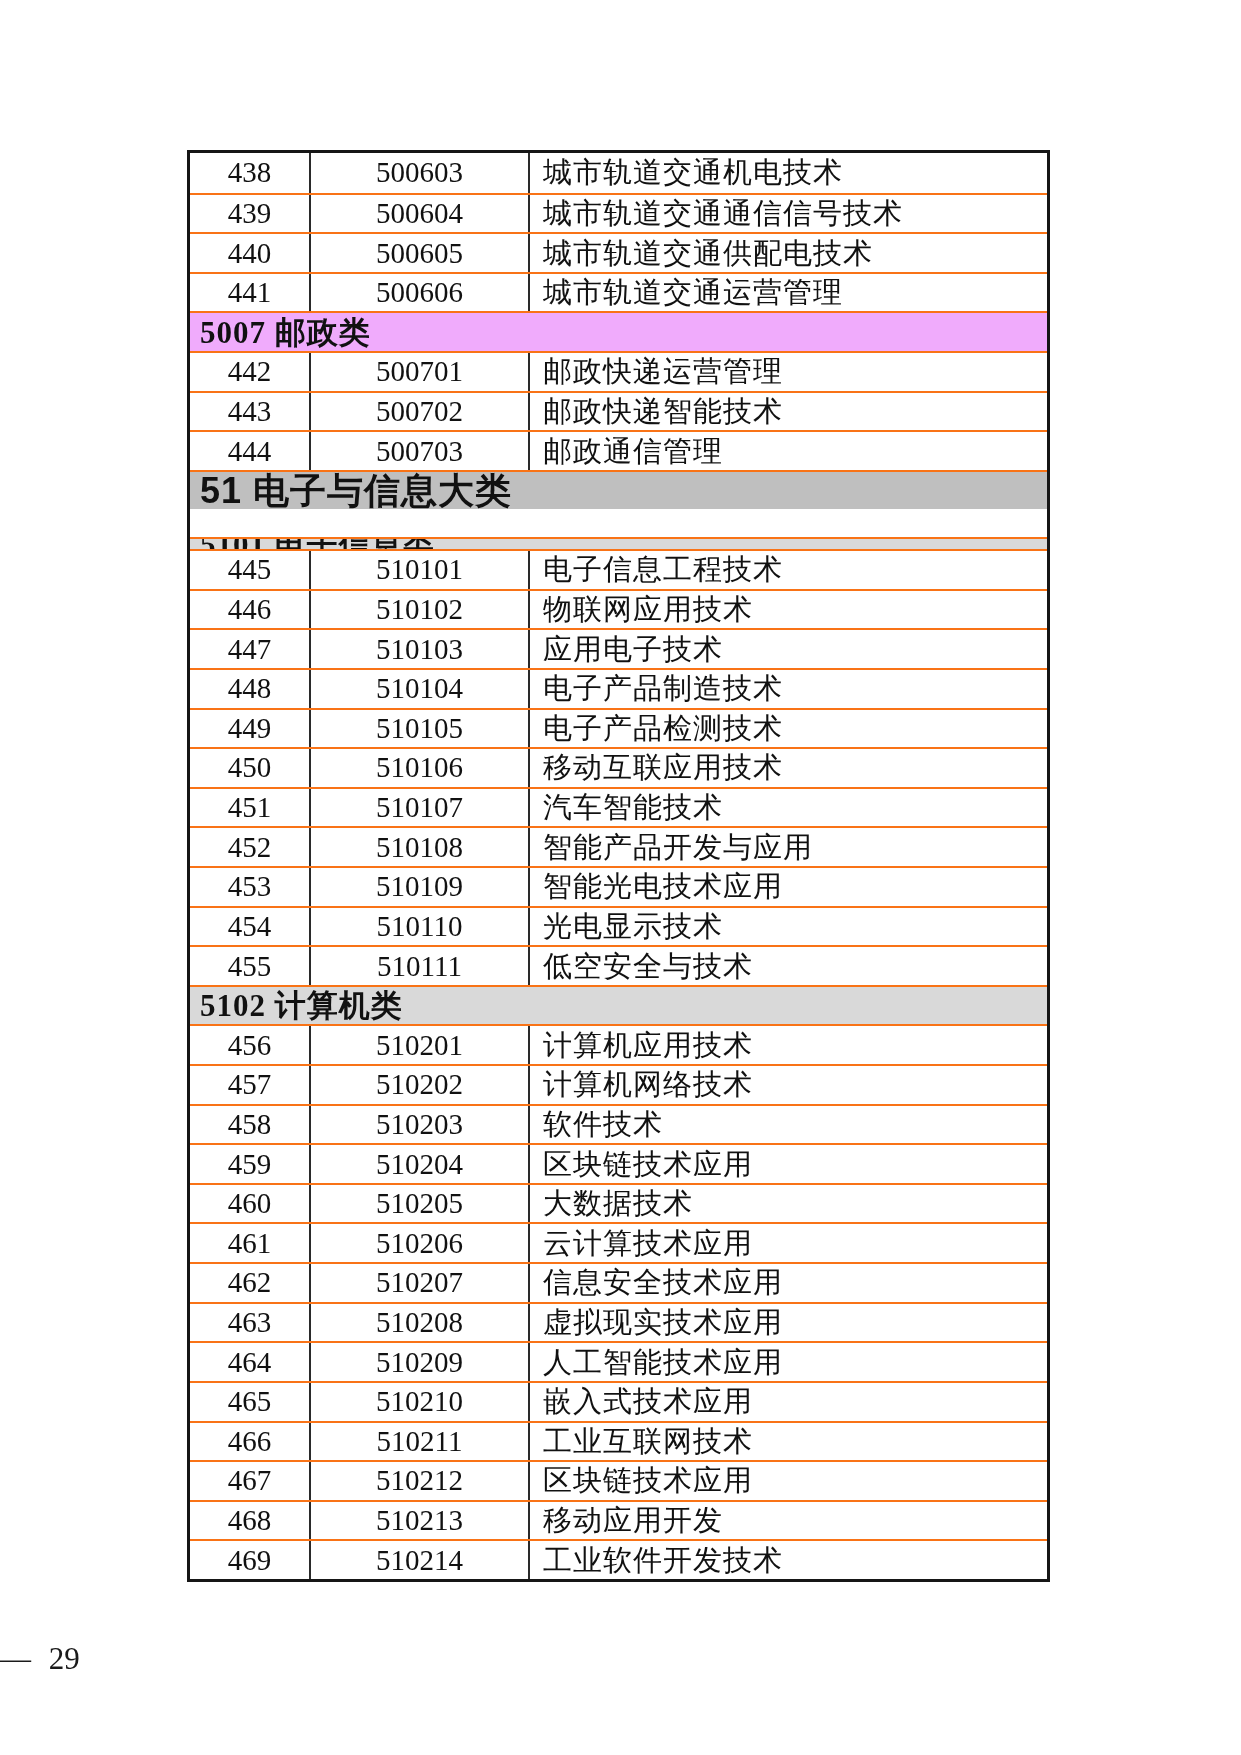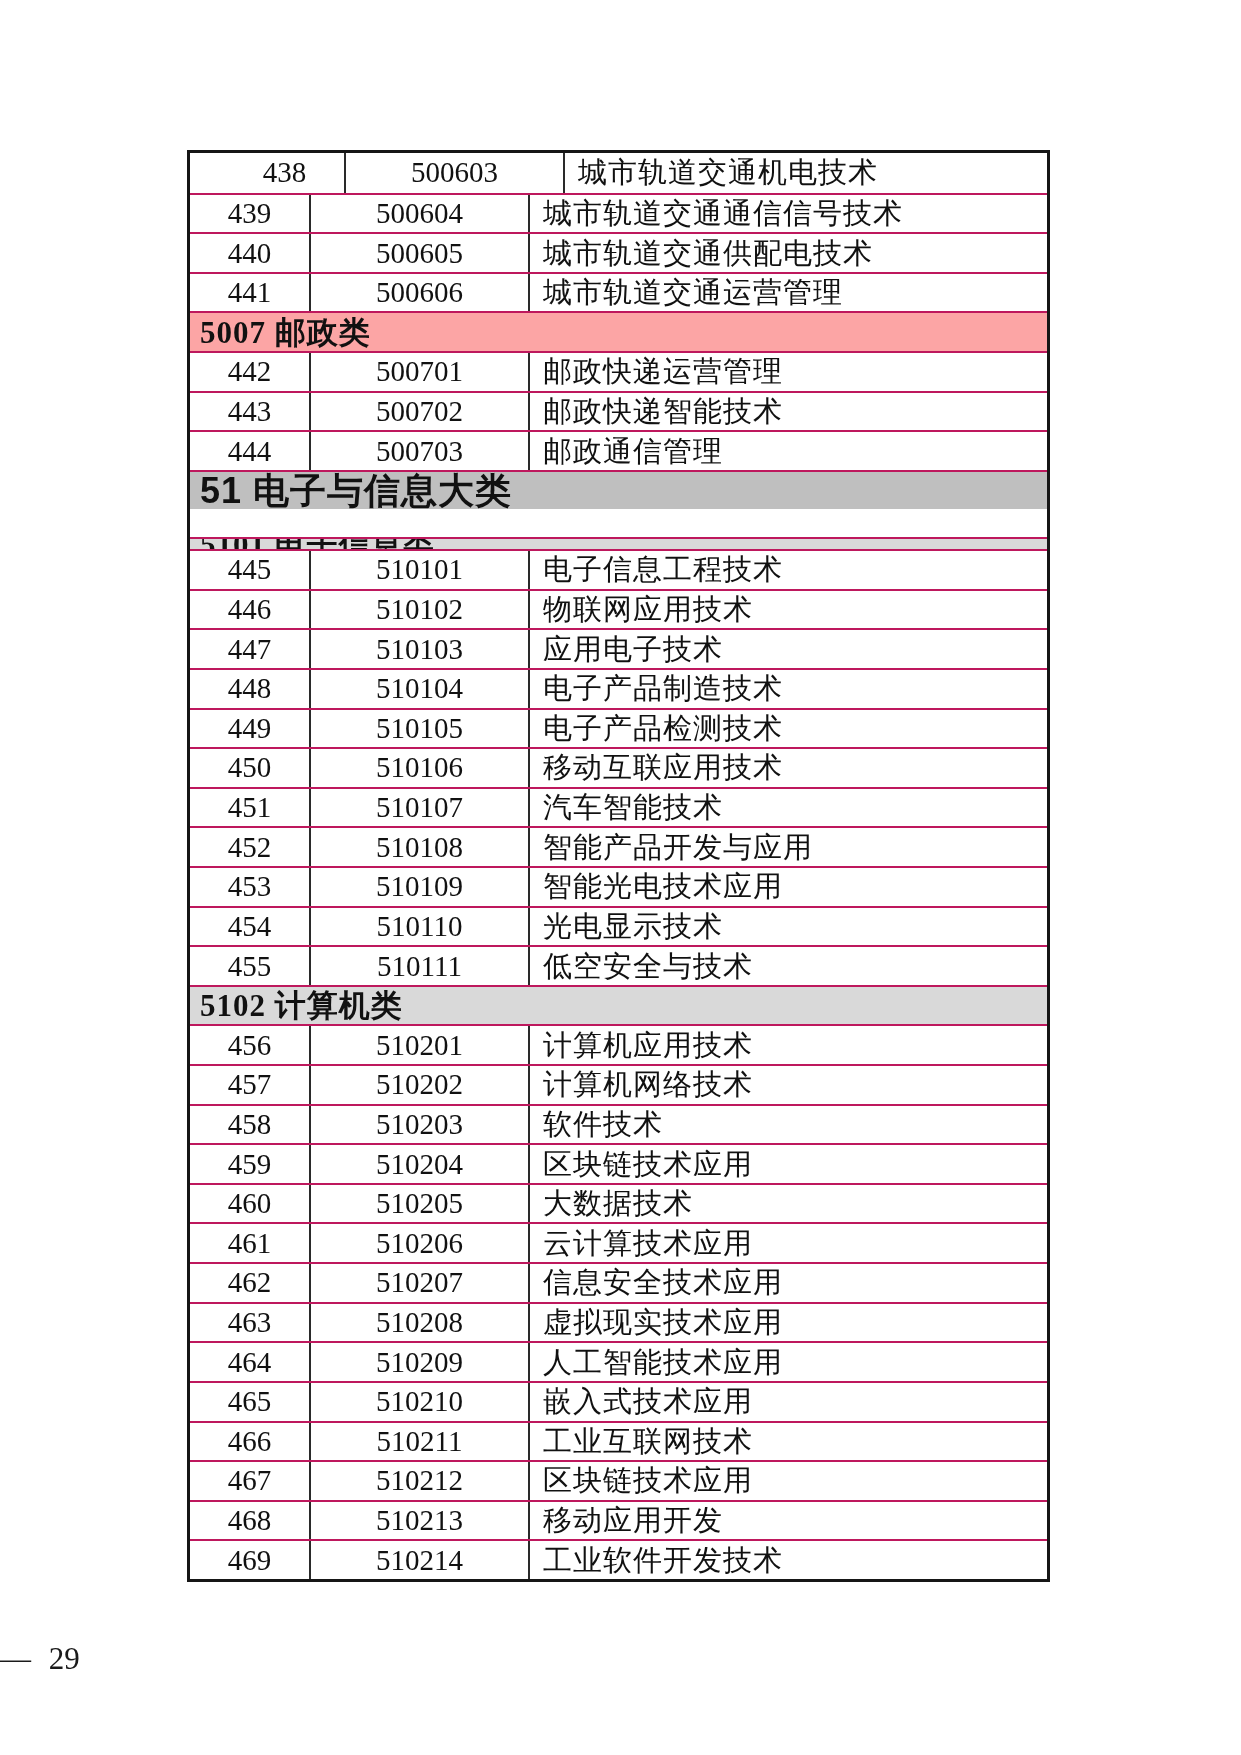--- a/index.html
+++ b/index.html
@@ -24,24 +24,24 @@
     height: 1432px;
     box-sizing: border-box;
     border: 3px solid #161616;
     display: grid;
     grid-template-rows: repeat(36, 1fr);
     background: #ffffff;
   }
   .row {
     display: grid;
     box-sizing: border-box;
-    border-top: 2px solid #be185d;
+    border-top: 2px solid #f97316;
     min-height: 0;
   }
-  .row:first-child { border-top: none; padding-left: 35px; }
+  .row:first-child { border-top: none; }
   .data-row { grid-template-columns: 121px 219px 1fr; }
   .cell {
     box-sizing: border-box;
     display: flex;
     align-items: center;
     justify-content: center;
     font-size: 29px;
     line-height: 1;
     overflow: hidden;
     white-space: nowrap;
@@ -93,21 +93,21 @@
       <div class="row data-row">
         <div class="cell seq">440</div>
         <div class="cell code">500605</div>
         <div class="cell name">城市轨道交通供配电技术</div>
       </div>
       <div class="row data-row">
         <div class="cell seq">441</div>
         <div class="cell code">500606</div>
         <div class="cell name">城市轨道交通运营管理</div>
       </div>
-      <div class="row section-row sub" style="background: #fca5a5;">
+      <div class="row section-row sub" style="background: #f0abfc;">
         <div class="cell label">5007 邮政类</div>
       </div>
       <div class="row data-row">
         <div class="cell seq">442</div>
         <div class="cell code">500701</div>
         <div class="cell name">邮政快递运营管理</div>
       </div>
       <div class="row data-row">
         <div class="cell seq">443</div>
         <div class="cell code">500702</div>

